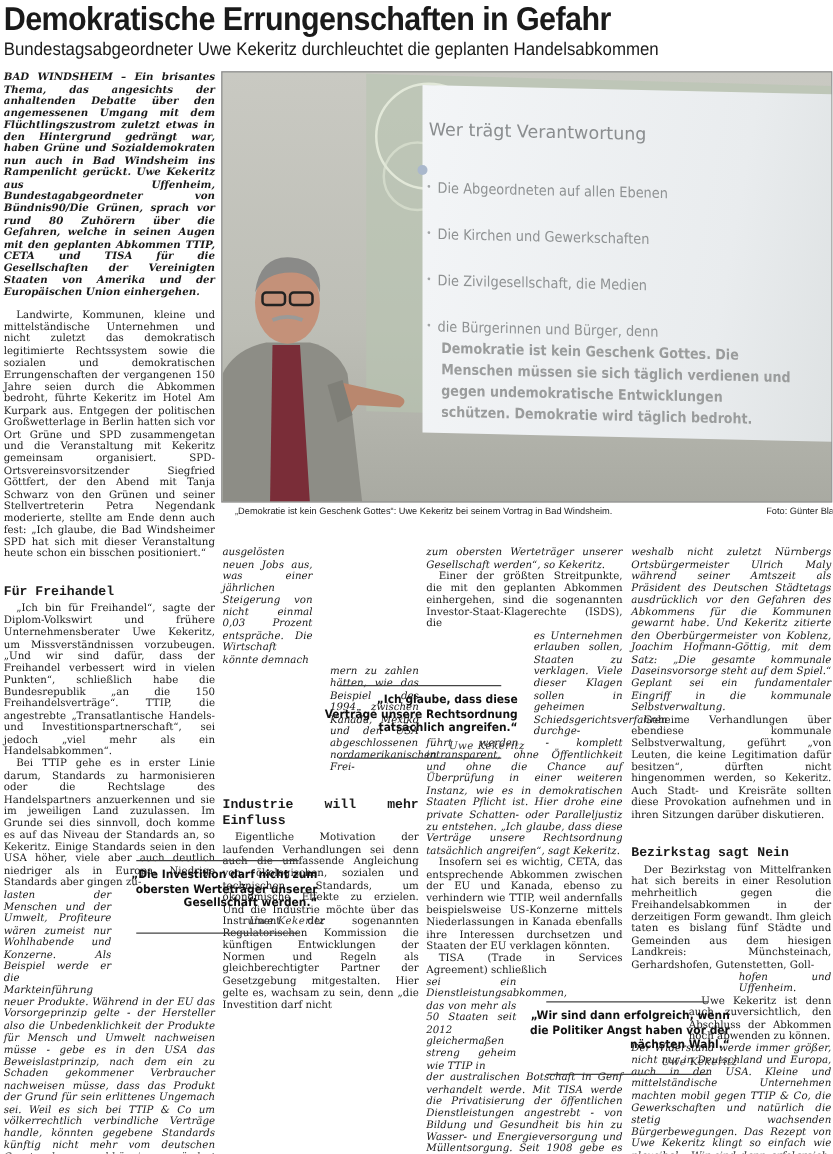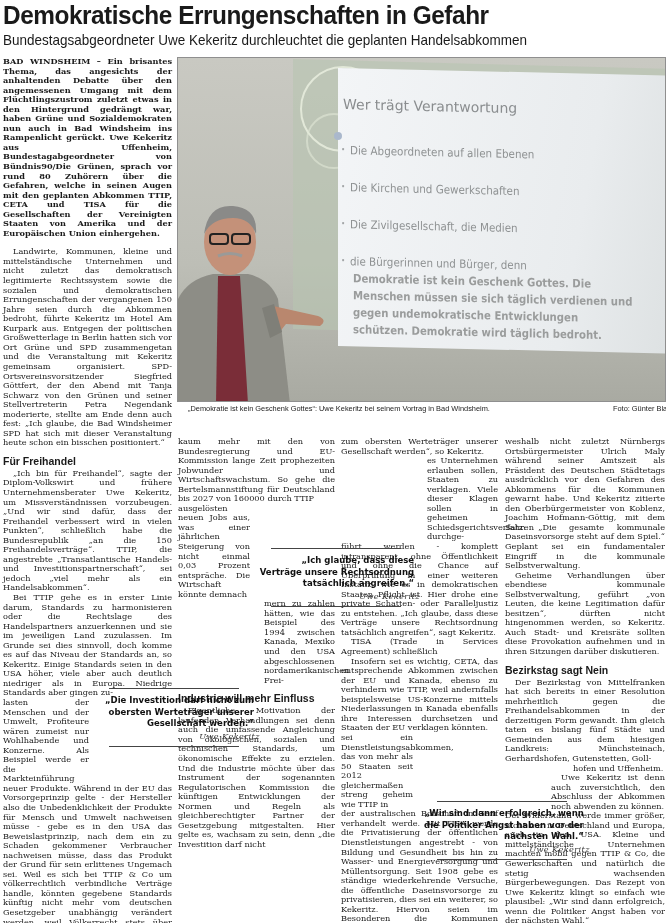--- a/index.html
+++ b/index.html
@@ -1,23 +1,23 @@
 <!DOCTYPE html>
 <html><head>
 <meta charset="utf-8">
 <style>
   html, body { margin:0; padding:0; background:#ffffff; }
   body { width:666px; height:923px; overflow:hidden; position:relative; color:#1a1a1a; }
   .headline { position:absolute; left:3px; top:0px; font-family:"Liberation Sans", sans-serif; font-weight:bold; font-size:26.5px; letter-spacing:-0.5px; line-height:30px; white-space:nowrap; transform:scaleX(0.92); transform-origin:left top; }
   .subhead { position:absolute; left:3px; top:31px; font-family:"Liberation Sans", sans-serif; font-size:14.5px; line-height:18px; white-space:nowrap; transform:scaleX(0.93); transform-origin:left top; }
   .col { position:absolute; font-family:"DejaVu Serif", serif; font-size:8.2px; line-height:9.55px; text-align:justify; hyphens:manual; }
   .col p { margin:0; text-indent:10px; }
-  .col p.noind { text-indent:0; }
+  .col p.noind { text-indent:0;font-style:italic; }
   .lead { font-weight:bold; }
-  .h3 { font-family:Liberation Sans, sans-serif; font-weight:bold; font-size:10.5px; line-height:13px; margin:7px 0 1px 0; }
+  .h3 { font-family:Liberation Mono, monospace; font-weight:bold; font-size:10.5px; line-height:13px; margin:20px 0 1px 0; }
   .photo { position:absolute; left:177px; top:57px; width:489px; height:345px; overflow:hidden; background:#b9bab3; border:1px solid #8f8f8f; box-sizing:border-box; }
   .wall { position:absolute; inset:0; background:linear-gradient(180deg,#c9c9c2 0%,#bdbeb6 60%,#a9aaa2 100%); }
   .screen-shadow { position:absolute; left:115px; top:6px; width:380px; height:270px; background:#b7c4b1; transform:skewY(1.5deg); opacity:0.6; }
   .screen { position:absolute; left:160px; top:10px; width:335px; height:278px; background:linear-gradient(100deg,#f3f5f7 0%,#e9ecee 70%,#dde1e2 100%); transform:skewY(1.3deg); transform-origin:left top; }
   .ring1 { position:absolute; left:122px; top:8px; width:82px; height:82px; border:2px solid rgba(235,240,225,0.8); border-radius:50%; }
   .ring2 { position:absolute; left:128px; top:55px; width:52px; height:52px; border:2px solid rgba(225,232,215,0.6); border-radius:50%; }
   .dot { position:absolute; left:156px; top:74px; width:8px; height:8px; border-radius:50%; background:#aab8cc; }
   .slide-title { position:absolute; left:5px; top:28px; font-family:"DejaVu Sans", sans-serif; font-size:14px; color:#8a8d8f; white-space:nowrap; }
   .slide-item { position:absolute; left:12px; font-family:"DejaVu Sans", sans-serif; font-size:11.5px; color:#8e9192; white-space:nowrap; transform:scaleX(0.9); transform-origin:left top; }
   .slide-item::before { content:"•"; position:absolute; left:-10px; font-size:8px; top:2px; color:#a2a5a6; }
@@ -75,43 +75,43 @@
   <p style="margin-top:9px">Landwirte, Kommunen, kleine und mittelständische Unternehmen und nicht zuletzt das demokratisch legitimierte Rechtssystem sowie die sozialen und demokratischen Errungenschaften der vergangenen 150 Jahre seien durch die Abkommen bedroht, führte Kekeritz im Hotel Am Kurpark aus. Entgegen der politischen Großwetterlage in Berlin hatten sich vor Ort Grüne und SPD zusammengetan und die Veranstaltung mit Kekeritz gemeinsam organisiert. SPD-Ortsvereinsvorsitzender Siegfried Göttfert, der den Abend mit Tanja Schwarz von den Grünen und seiner Stellvertreterin Petra Negendank moderierte, stellte am Ende denn auch fest: „Ich glaube, die Bad Windsheimer SPD hat sich mit dieser Veranstaltung heute schon ein bisschen positioniert.“</p>
   <div class="h3">Für Freihandel</div>
   <p>„Ich bin für Freihandel“, sagte der Diplom-Volkswirt und frühere Unternehmensberater Uwe Kekeritz, um Missverständnissen vorzubeugen. „Und wir sind dafür, dass der Freihandel verbessert wird in vielen Punkten“, schließlich habe die Bundesrepublik „an die 150 Freihandelsverträge“. TTIP, die angestrebte „Transatlantische Handels- und Investitionspartnerschaft“, sei jedoch „viel mehr als ein Handelsabkommen“.</p>
   <p>Bei TTIP gehe es in erster Linie darum, Standards zu harmonisieren oder die Rechtslage des Handelspartners anzuerkennen und sie im jeweiligen Land zuzulassen. Im Grunde sei dies sinnvoll, doch komme es auf das Niveau der Standards an, so Kekeritz. Einige Standards seien in den USA höher, viele aber auch deutlich niedriger als in Europa. Niedrige Standards aber gingen zu-</p>
   <p class="noind" style="width:86px">lasten der Menschen und der Umwelt, Profiteure wären zumeist nur Wohlhabende und Konzerne. Als Beispiel werde er die Markteinführung</p>
   <p class="noind">neuer Produkte. Während in der EU das Vorsorgeprinzip gelte - der Hersteller also die Unbedenklichkeit der Produkte für Mensch und Umwelt nachweisen müsse - gebe es in den USA das Beweislastprinzip, nach dem ein zu Schaden gekommener Verbraucher nachweisen müsse, dass das Produkt der Grund für sein erlittenes Ungemach sei. Weil es sich bei TTIP &amp; Co um völkerrechtlich verbindliche Verträge handle, könnten gegebene Standards künftig nicht mehr vom deutschen Gesetzgeber unabhängig verändert werden, weil Völkerrecht stets über nationalem Recht stehe.</p>
 
 </div>
 
 <div class="col" style="left:178px; top:437px; width:157px;">
-  <p class="noind">kaum mehr mit den von Bundesregierung und EU-Kommission lange Zeit prophezeiten Jobwunder und Wirtschaftswachstum. So gehe die Bertelsmannstiftung für Deutschland bis 2027 von 160000 durch TTIP</p>
   <p class="noind" style="width:72px">ausgelösten neuen Jobs aus, was einer jährlichen Steigerung von nicht einmal 0,03 Prozent entspräche. Die Wirtschaft könnte demnach</p>
   <p class="noind" style="margin-left:86px">mern zu zahlen hätten, wie das Beispiel des 1994 zwischen Kanada, Mexiko und den USA abgeschlossenen nordamerikanischen Frei-</p>
   <div class="h3">Industrie will mehr Einfluss</div>
   <p>Eigentliche Motivation der laufenden Verhandlungen sei denn auch die umfassende Angleichung von ökologischen, sozialen und technischen Standards, um ökonomische Effekte zu erzielen. Und die Industrie möchte über das Instrument der sogenannten Regulatorischen Kommission die künftigen Entwicklungen der Normen und Regeln als gleichberechtigter Partner der Gesetzgebung mitgestalten. Hier gelte es, wachsam zu sein, denn „die Investition darf nicht</p>
 </div>
 
 <div class="col" style="left:341px; top:437px; width:157px;">
   <p class="noind">zum obersten Werteträger unserer Gesellschaft werden“, so Kekeritz.</p>
+  <p>Einer der größten Streitpunkte, die mit den geplanten Abkommen einhergehen, sind die sogenannten Investor-Staat-Klagerechte (ISDS), die</p>
   <p class="noind" style="margin-left:86px">es Unternehmen erlauben sollen, Staaten zu verklagen. Viele dieser Klagen sollen in geheimen Schiedsgerichtsverfahren durchge-</p>
   <p class="noind">führt werden - komplett intransparent, ohne Öffentlichkeit und ohne die Chance auf Überprüfung in einer weiteren Instanz, wie es in demokratischen Staaten Pflicht ist. Hier drohe eine private Schatten- oder Paralleljustiz zu entstehen. „Ich glaube, dass diese Verträge unsere Rechtsordnung tatsächlich angreifen“, sagt Kekeritz.</p>
+  <p>Insofern sei es wichtig, CETA, das entsprechende Abkommen zwischen der EU und Kanada, ebenso zu verhindern wie TTIP, weil andernfalls beispielsweise US-Konzerne mittels Niederlassungen in Kanada ebenfalls ihre Interessen durchsetzen und Staaten der EU verklagen könnten.</p>
   <p>TISA (Trade in Services Agreement) schließlich</p>
-  <p>Insofern sei es wichtig, CETA, das entsprechende Abkommen zwischen der EU und Kanada, ebenso zu verhindern wie TTIP, weil andernfalls beispielsweise US-Konzerne mittels Niederlassungen in Kanada ebenfalls ihre Interessen durchsetzen und Staaten der EU verklagen könnten.</p>
   <p class="noind" style="width:72px">sei ein Dienstleistungsabkommen, das von mehr als 50 Staaten seit 2012 gleichermaßen streng geheim wie TTIP in</p>
   <p class="noind">der australischen Botschaft in Genf verhandelt werde. Mit TISA werde die Privatisierung der öffentlichen Dienstleistungen angestrebt - von Bildung und Gesundheit bis hin zu Wasser- und Energieversorgung und Müllentsorgung. Seit 1908 gebe es ständige wiederkehrende Versuche, die öffentliche Daseinsvorsorge zu privatisieren, dies sei ein weiterer, so Kekeritz. Hiervon seien im Besonderen die Kommunen betroffen,</p>
 </div>
 
 <div class="col" style="left:505px; top:437px; width:160px;">
   <p class="noind">weshalb nicht zuletzt Nürnbergs Ortsbürgermeister Ulrich Maly während seiner Amtszeit als Präsident des Deutschen Städtetags ausdrücklich vor den Gefahren des Abkommens für die Kommunen gewarnt habe. Und Kekeritz zitierte den Oberbürgermeister von Koblenz, Joachim Hofmann-Göttig, mit dem Satz: „Die gesamte kommunale Daseinsvorsorge steht auf dem Spiel.“ Geplant sei ein fundamentaler Eingriff in die kommunale Selbstverwaltung.</p>
   <p>Geheime Verhandlungen über ebendiese kommunale Selbstverwaltung, geführt „von Leuten, die keine Legitimation dafür besitzen“, dürften nicht hingenommen werden, so Kekeritz. Auch Stadt- und Kreisräte sollten diese Provokation aufnehmen und in ihren Sitzungen darüber diskutieren.</p>
   <div class="h3">Bezirkstag sagt Nein</div>
   <p>Der Bezirkstag von Mittelfranken hat sich bereits in einer Resolution mehrheitlich gegen die Freihandelsabkommen in der derzeitigen Form gewandt. Ihm gleich taten es bislang fünf Städte und Gemeinden aus dem hiesigen Landkreis: Münchsteinach, Gerhardshofen, Gutenstetten, Goll-</p>
-  <p class="noind" style="margin-left:68px">hofen und Uffenheim.</p>
+  <p class="noind" style="margin-left:86px">hofen und Uffenheim.</p>
   <p style="margin-left:46px">Uwe Kekeritz ist denn auch zuversichtlich, den Abschluss der Abkommen noch abwenden zu können.</p>
   <p class="noind">Der Widerstand werde immer größer, nicht nur in Deutschland und Europa, auch in den USA. Kleine und mittelständische Unternehmen machten mobil gegen TTIP &amp; Co, die Gewerkschaften und natürlich die stetig wachsenden Bürgerbewegungen. Das Rezept von Uwe Kekeritz klingt so einfach wie plausibel: „Wir sind dann erfolgreich, wenn die Politiker Angst haben vor der nächsten Wahl.“</p>
 
 </div>
 
 <div class="quote" style="left:88px; top:641px; width:172px;">
   <div class="rule" style="width:130px"></div>
   <div class="qtext">„Die Investition darf nicht zum obersten Werteträger unserer Gesellschaft werden.“</div>
   <div class="qauthor">Uwe Kekeritz</div>
   <div class="rule" style="width:130px"></div>

